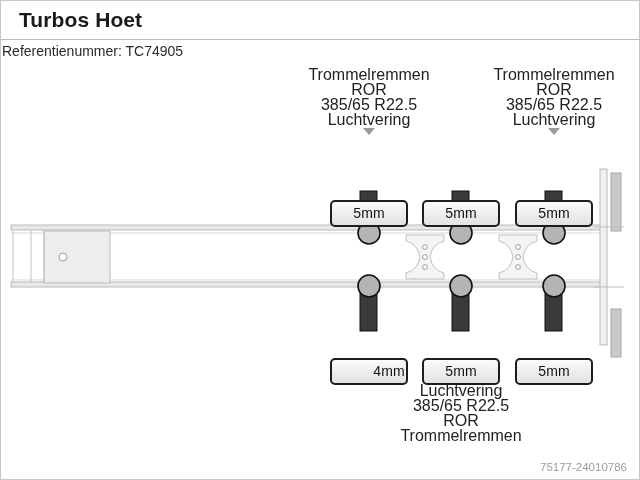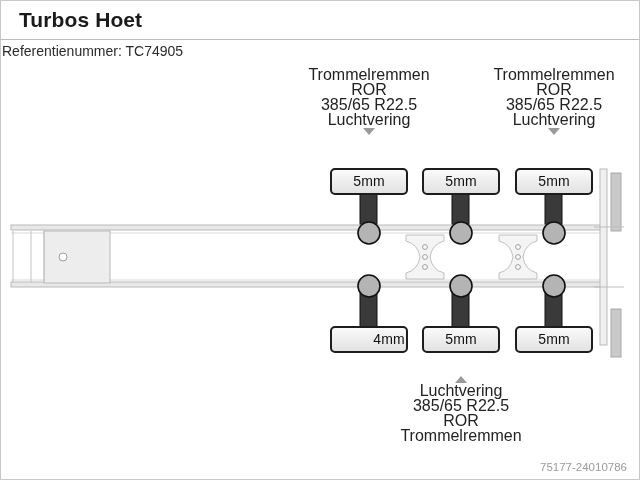--- a/index.html
+++ b/index.html
@@ -99,20 +99,21 @@
     height: 27px;
     box-sizing: border-box;
     border: 2px solid #1d1d1d;
     border-radius: 5px;
     background: linear-gradient(to bottom, #fbfbfb 0%, #efefef 45%, #e2e2e2 100%);
     color: #111111;
     font-size: 14px;
     line-height: 23px;
     text-align: center;
     letter-spacing: 0.2px;
+    margin-top: 32px;
   }
 
   
   #footer-id {
     position: absolute;
     right: 12px;
     bottom: 6px;
     font-size: 11.5px;
     color: #9b9b9b;
     white-space: nowrap;

